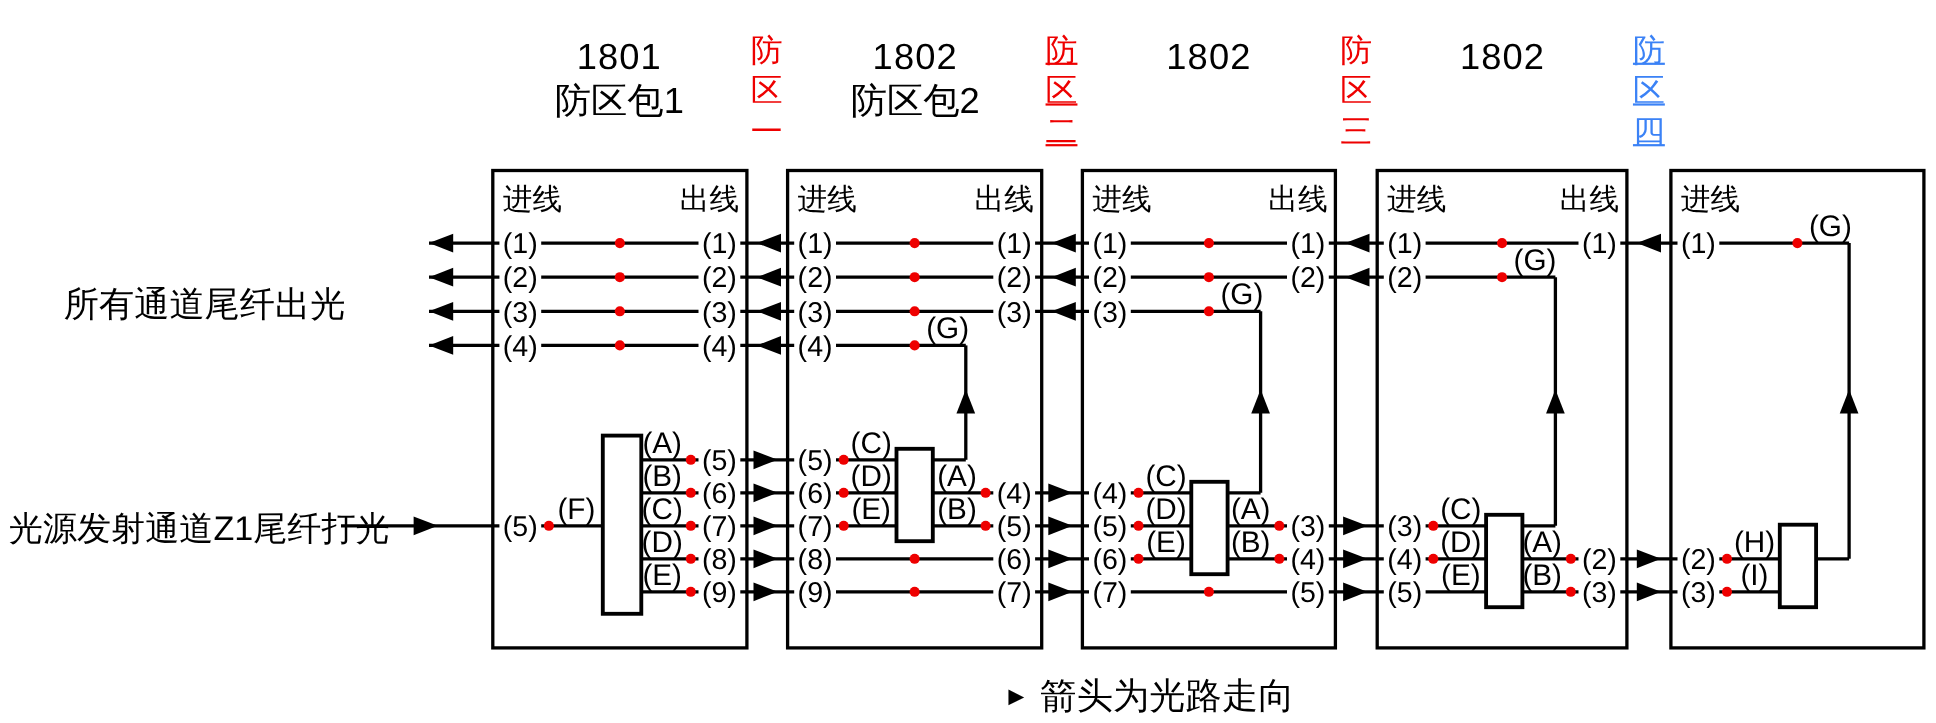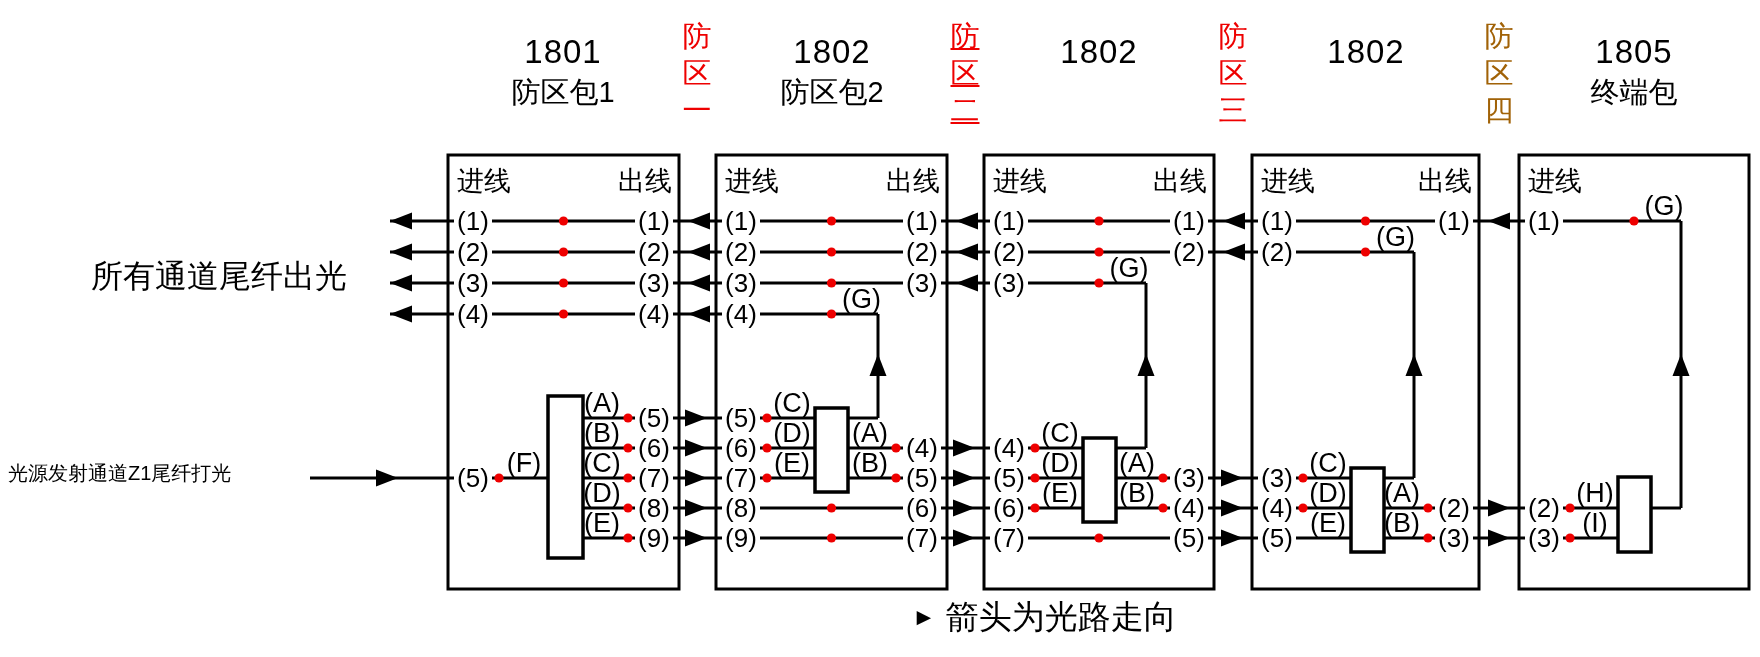--- a/index.html
+++ b/index.html
@@ -2,26 +2,26 @@
 <html><head>
 <meta charset="utf-8">
 <style>
   html,body{margin:0;padding:0;background:#fff}
   .stage{position:relative;width:1760px;height:657px;background:#fff;overflow:hidden;
          font-family:"Liberation Sans","DejaVu Sans",sans-serif;color:#000}
   .stage svg{position:absolute;left:0;top:0}
   svg text{font-family:"Liberation Sans","DejaVu Sans",sans-serif;fill:#000}
   .hdr{position:absolute;top:32px;width:220px;text-align:center}
   .hdr .model{font-size:33px;line-height:40px;letter-spacing:1px}
-  .hdr .title{font-size:29px;line-height:40px}
-  .zone{position:absolute;top:18px;width:32px;font-size:29px;line-height:37px;
+  .hdr .title{font-size:33px;line-height:40px}
+  .zone{position:absolute;top:28px;width:32px;font-size:29px;line-height:37px;
         text-align:center;word-break:break-all;color:#ee0000}
-  .lbl-out{position:absolute;left:58px;top:255px;width:322px;text-align:center;font-size:32px}
-  .lbl-in{position:absolute;left:8px;top:460px;font-size:20px;white-space:nowrap}
-  .caption{position:absolute;left:912px;top:595px;font-size:33px;white-space:nowrap}
+  .lbl-out{position:absolute;left:58px;top:255px;width:322px;text-align:left;font-size:32px}
+  .lbl-in{position:absolute;left:8px;top:460px;font-size:31px;white-space:nowrap}
+  .caption{position:absolute;left:912px;top:611px;font-size:33px;white-space:nowrap}
   .caption .marker{font-size:24px;vertical-align:3px;margin-right:10px}
 </style>
 </head>
 <body>
 
 <div class="stage">
 
   <svg id="diagram" width="1760" height="657" viewBox="0 0 1760 657">
       <rect x="448" y="155" width="231" height="434" fill="none" stroke="#000000" stroke-width="3"></rect>
       <text x="457" y="189.72" font-size="27" text-anchor="start">进线</text>
@@ -280,29 +280,25 @@
   <div class="hdr" style="left:722px">
     <div class="model">1802</div>
     <div class="title">防区包2</div>
   </div>
   <div class="hdr" style="left:989px">
     <div class="model">1802</div>
   </div>
   <div class="hdr" style="left:1256px">
     <div class="model">1802</div>
   </div>
-  <div class="hdr" style="left:1524px">
-    <div class="model">1805</div>
-    <div class="title">终端包</div>
-  </div>
 
   <div class="zone" style="left: 681px; color: rgb(238, 0, 0);">防区一</div>
   <div class="zone" style="left: 949px; color: rgb(238, 0, 0); text-decoration: underline;">防区二</div>
   <div class="zone" style="left: 1217px; color: rgb(238, 0, 0);">防区三</div>
-  <div class="zone" style="left: 1483px; color: #a16207;">防区四</div>
+  <div class="zone" style="left: 1483px; color: #3b82f6; text-decoration: underline;">防区四</div>
 
   <div class="lbl-out">所有通道尾纤出光</div>
   <div class="lbl-in">光源发射通道Z1尾纤打光</div>
 
   <div class="caption">
     <span class="marker">►</span><span>箭头为光路走向</span>
   </div>
 
 </div>
 

